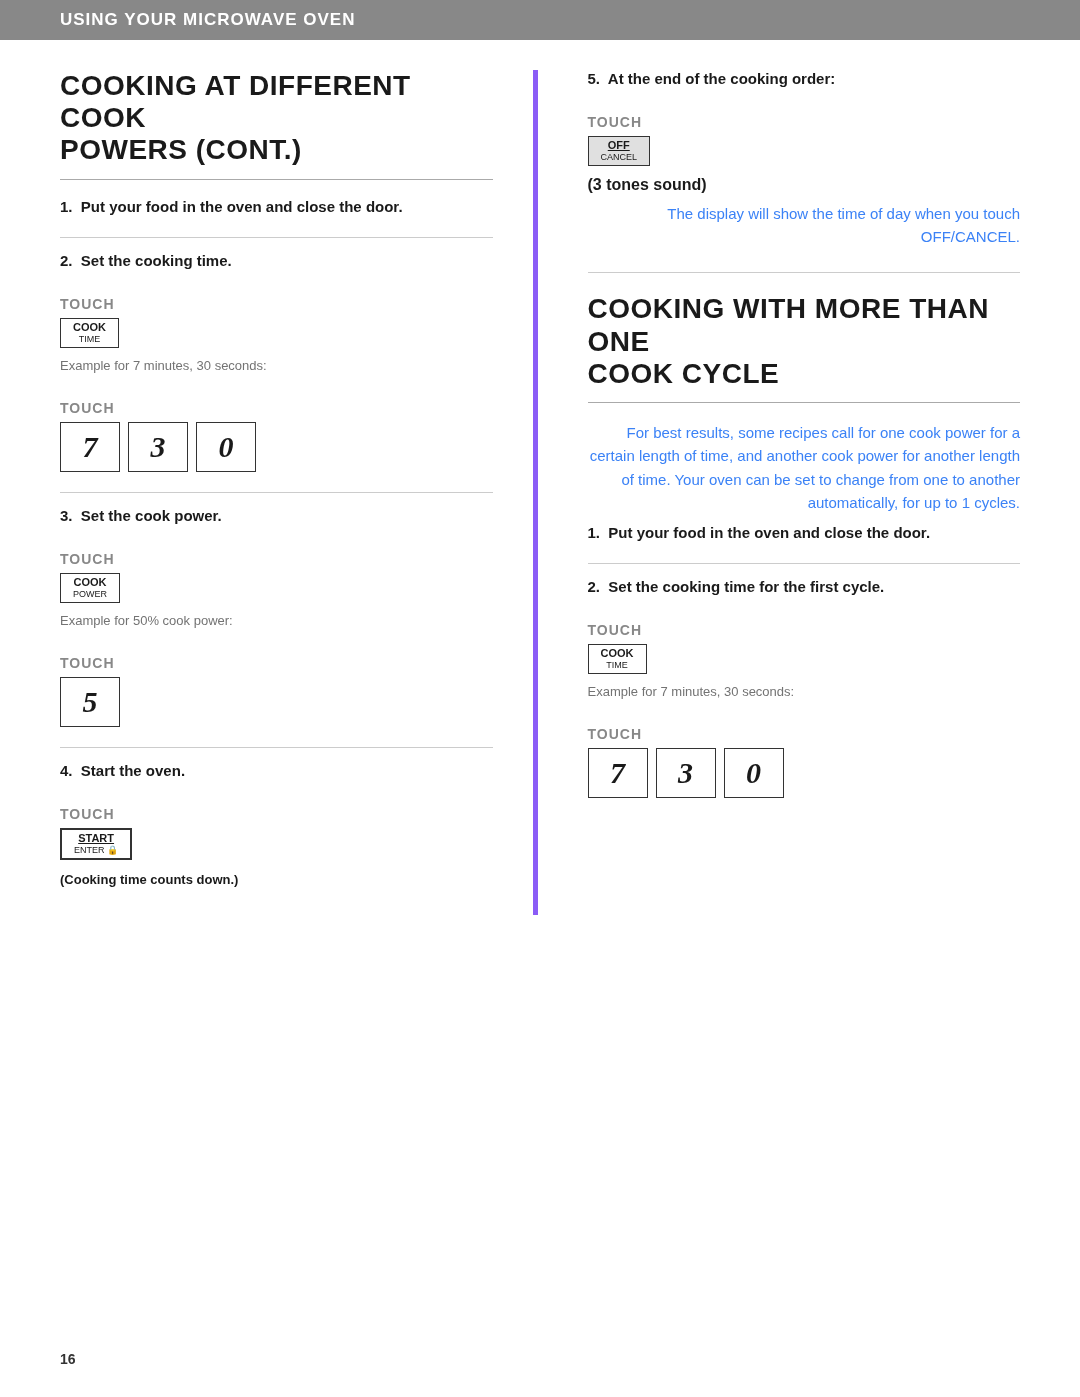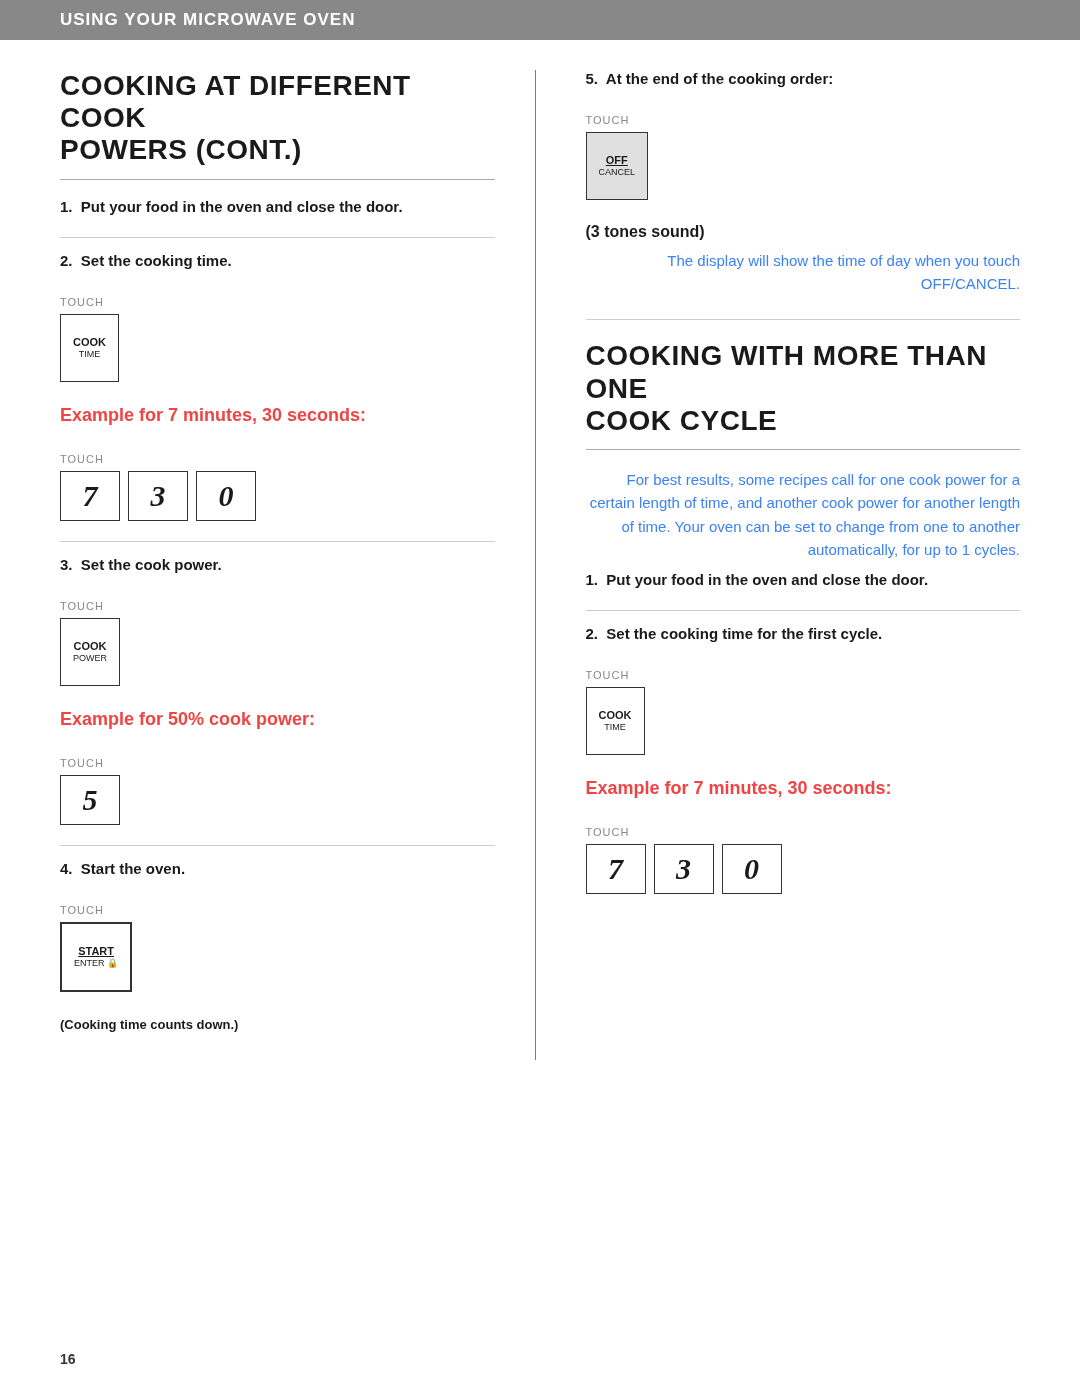--- a/index.html
+++ b/index.html
@@ -40,21 +40,21 @@
 
     
     .two-col {
       display: flex;
       gap: 50px;
       align-items: flex-start;
     }
 
     .left-col {
       flex: 1;
-      border-right: 1px solid #8b5cf6;
+      border-right: 5px solid #8b5cf6;
       padding-right: 40px;
     }
 
     .right-col {
       flex: 1;
       padding-left: 0px;
     }
 
     
     .section-heading {
@@ -85,40 +85,40 @@
       border-bottom: none;
     }
 
     .step-title {
       font-size: 15px;
       font-weight: 700;
       margin-bottom: 8px;
     }
 
     .touch-label {
-      font-size: 11px;
-      font-weight: 400;
+      font-size: 14px;
+      font-weight: 700;
       letter-spacing: 1px;
       color: #888888;
       text-transform: uppercase;
       margin-bottom: 6px;
       margin-top: 27px;
     }
 
     
     .button-box {
       display: inline-block;
       border: 1.5px solid #333333;
-      padding: 20px 12px;
+      padding: 1px 12px;
       text-align: center;
       font-size: 11px;
       font-weight: 700;
       line-height: 1.3;
       min-width: 48px;
-      margin-bottom: 19px;
+      margin-bottom: 6px;
     }
 
     .button-box.off-cancel {
       background: #e0e0e0;
       font-size: 10px;
       min-width: 44px;
     }
 
     .button-box.start-enter {
       border: 2.5px solid #333333;
@@ -165,25 +165,24 @@
       display: flex;
       align-items: center;
       justify-content: center;
       font-size: 30px;
       font-weight: 900;
       font-style: italic;
       font-family: Georgia, serif;
     }
 
     .example-text {
-      font-size: 18px;
-      color: #ef4444;
+      font-size: 13px;
+      color: #737373;
       margin-bottom: 4px;
       margin-top: 4px;
-      font-weight: bold;
     }
 
     .tones-text {
       font-size: 16px;
       font-weight: 700;
       margin-top: 4px;
       margin-bottom: 8px;
     }
 
     .body-text {

